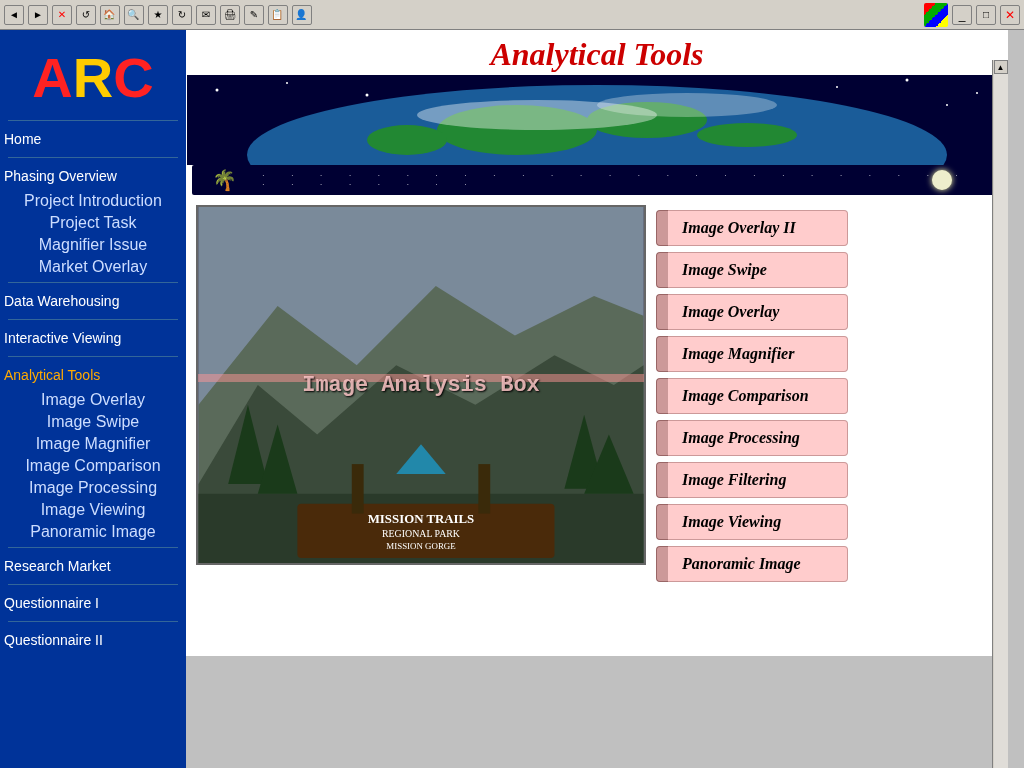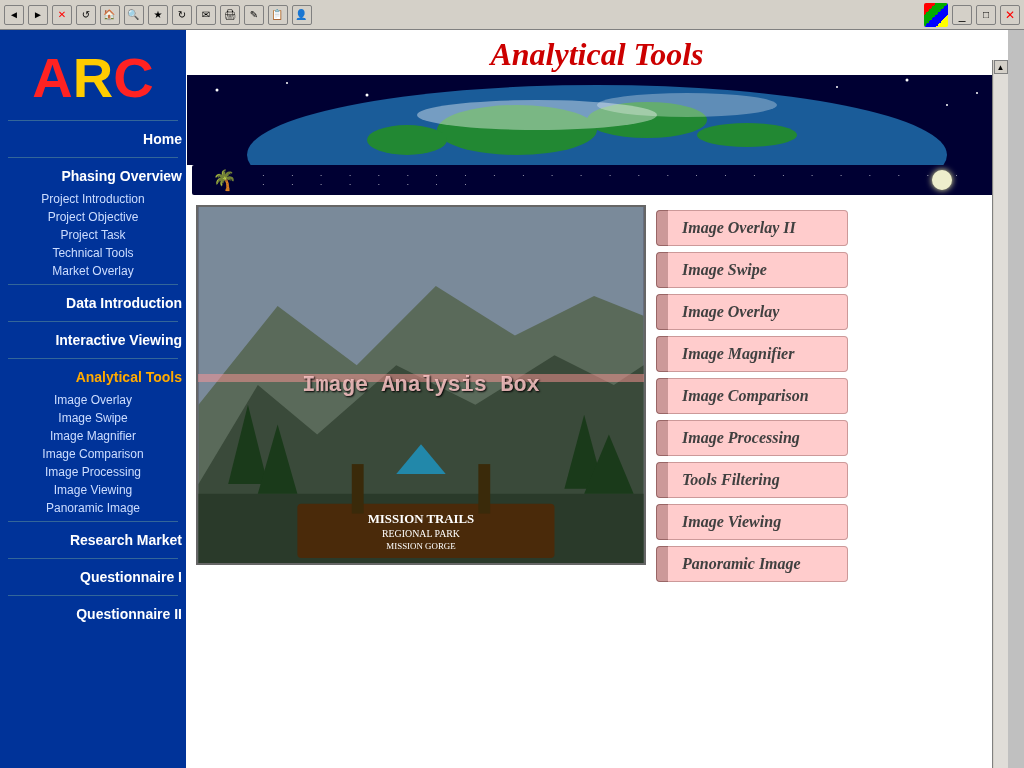--- a/index.html
+++ b/index.html
@@ -42,21 +42,21 @@
       border: 1px solid #808080;
       font-size: 8px;
       display: flex; align-items: center; justify-content: center;
       cursor: pointer;
     }
 
     
     .main-container {
       display: flex;
       width: 1008px;
-      height: 738px;
+      height: 626px;
       position: relative;
     }
 
     
     .sidebar {
       width: 186px;
       min-width: 186px;
       background: #003399;
       color: white;
       padding: 10px 0;
@@ -70,34 +70,34 @@
       font-size: 56px;
       font-weight: bold;
       font-family: Impact, Arial Black, sans-serif;
       line-height: 1;
     }
     .arc-logo .a { color: #ff2222; }
     .arc-logo .r { color: #ffcc00; }
     .arc-logo .c { color: #ff2222; }
 
     .nav-item {
-      text-align: right;
+      text-align: left;
       padding: 6px 4px;
       color: white;
       font-size: 14px;
-      font-weight: bold;
+      font-weight: normal;
       cursor: pointer;
       display: block;
     }
     .nav-item.active { color: #ffaa00; }
     .nav-subitem {
       text-align: center;
       padding: 2px 4px;
       color: #ccddff;
-      font-size: 12px;
+      font-size: 16px;
       cursor: pointer;
       display: block;
     }
     .nav-divider {
       height: 1px;
       background: #336699;
       margin: 4px 8px;
     }
 
     
@@ -230,21 +230,21 @@
       background: #ffcccc;
       border: 1px solid #cc9999;
       border-left: none;
       height: 36px;
       padding: 16px 14px;
       display: flex;
       align-items: center;
       font-size: 16px;
       font-weight: bold;
       font-style: italic;
-      color: #404040;
+      color: #000000;
       font-family: "Times New Roman", serif;
       min-width: 180px;
       border-radius: 0 4px 4px 0;
     }
   </style>
 </head>
 <body>
 
 <div class="browser-toolbar">
   <div class="browser-btn">◄</div>
@@ -275,27 +275,26 @@
       <span class="a">A</span><span class="r">R</span><span class="c">C</span>
     </div>
 
     <div class="nav-divider"></div>
 
     <a class="nav-item">Home</a>
     <div class="nav-divider"></div>
 
     <a class="nav-item">Phasing Overview</a>
     <a class="nav-subitem">Project Introduction</a>
-    <a class="nav-subitem">Project Objective</a>
     <a class="nav-subitem">Project Task</a>
-    <a class="nav-subitem">Technical Tools</a>
+    <a class="nav-subitem">Magnifier Issue</a>
     <a class="nav-subitem">Market Overlay</a>
     <div class="nav-divider"></div>
 
-    <a class="nav-item">Data Introduction</a>
+    <a class="nav-item">Data Warehousing</a>
     <div class="nav-divider"></div>
 
     <a class="nav-item">Interactive Viewing</a>
     <div class="nav-divider"></div>
 
     <a class="nav-item active">Analytical Tools</a>
     <a class="nav-subitem">Image Overlay</a>
     <a class="nav-subitem">Image Swipe</a>
     <a class="nav-subitem">Image Magnifier</a>
     <a class="nav-subitem">Image Comparison</a>
@@ -407,21 +406,21 @@
         <div class="tool-btn">
           <div class="tool-btn-tab"></div>
           <div class="tool-btn-label">Image Comparison</div>
         </div>
         <div class="tool-btn">
           <div class="tool-btn-tab"></div>
           <div class="tool-btn-label">Image Processing</div>
         </div>
         <div class="tool-btn">
           <div class="tool-btn-tab"></div>
-          <div class="tool-btn-label">Tools Filtering</div>
+          <div class="tool-btn-label">Image Filtering</div>
         </div>
         <div class="tool-btn">
           <div class="tool-btn-tab"></div>
           <div class="tool-btn-label">Image Viewing</div>
         </div>
         <div class="tool-btn">
           <div class="tool-btn-tab"></div>
           <div class="tool-btn-label">Panoramic Image</div>
         </div>
       </div>

